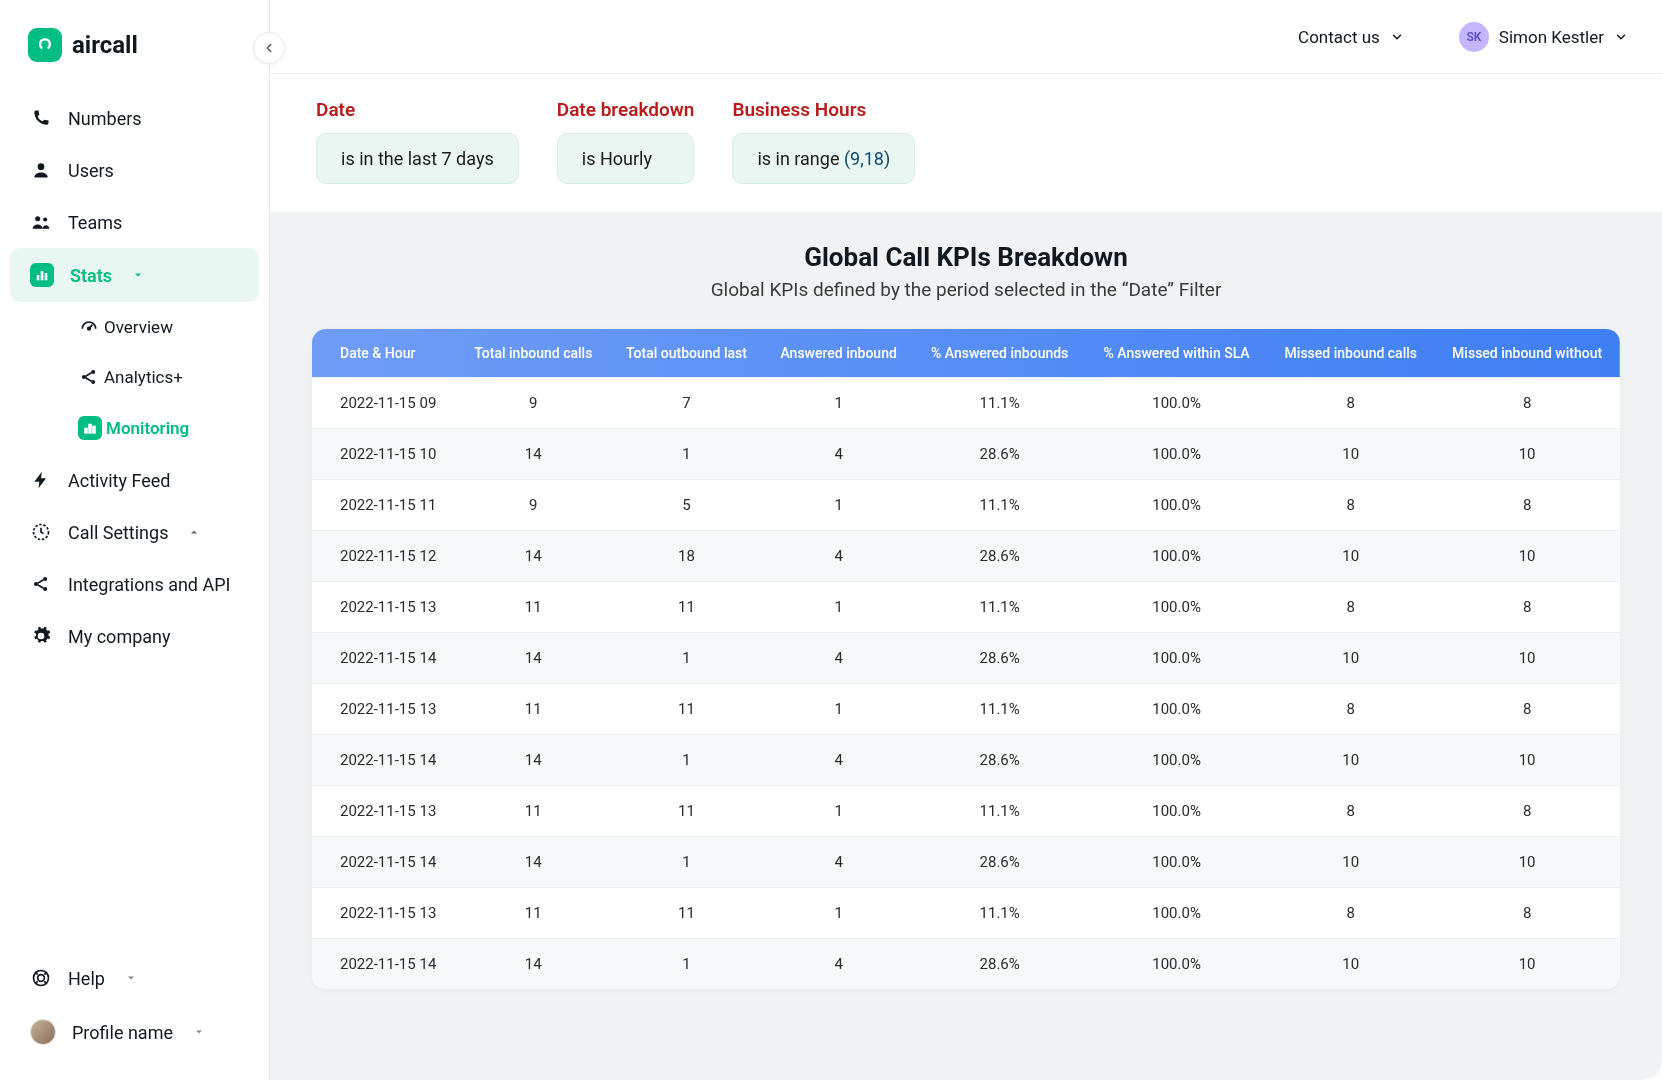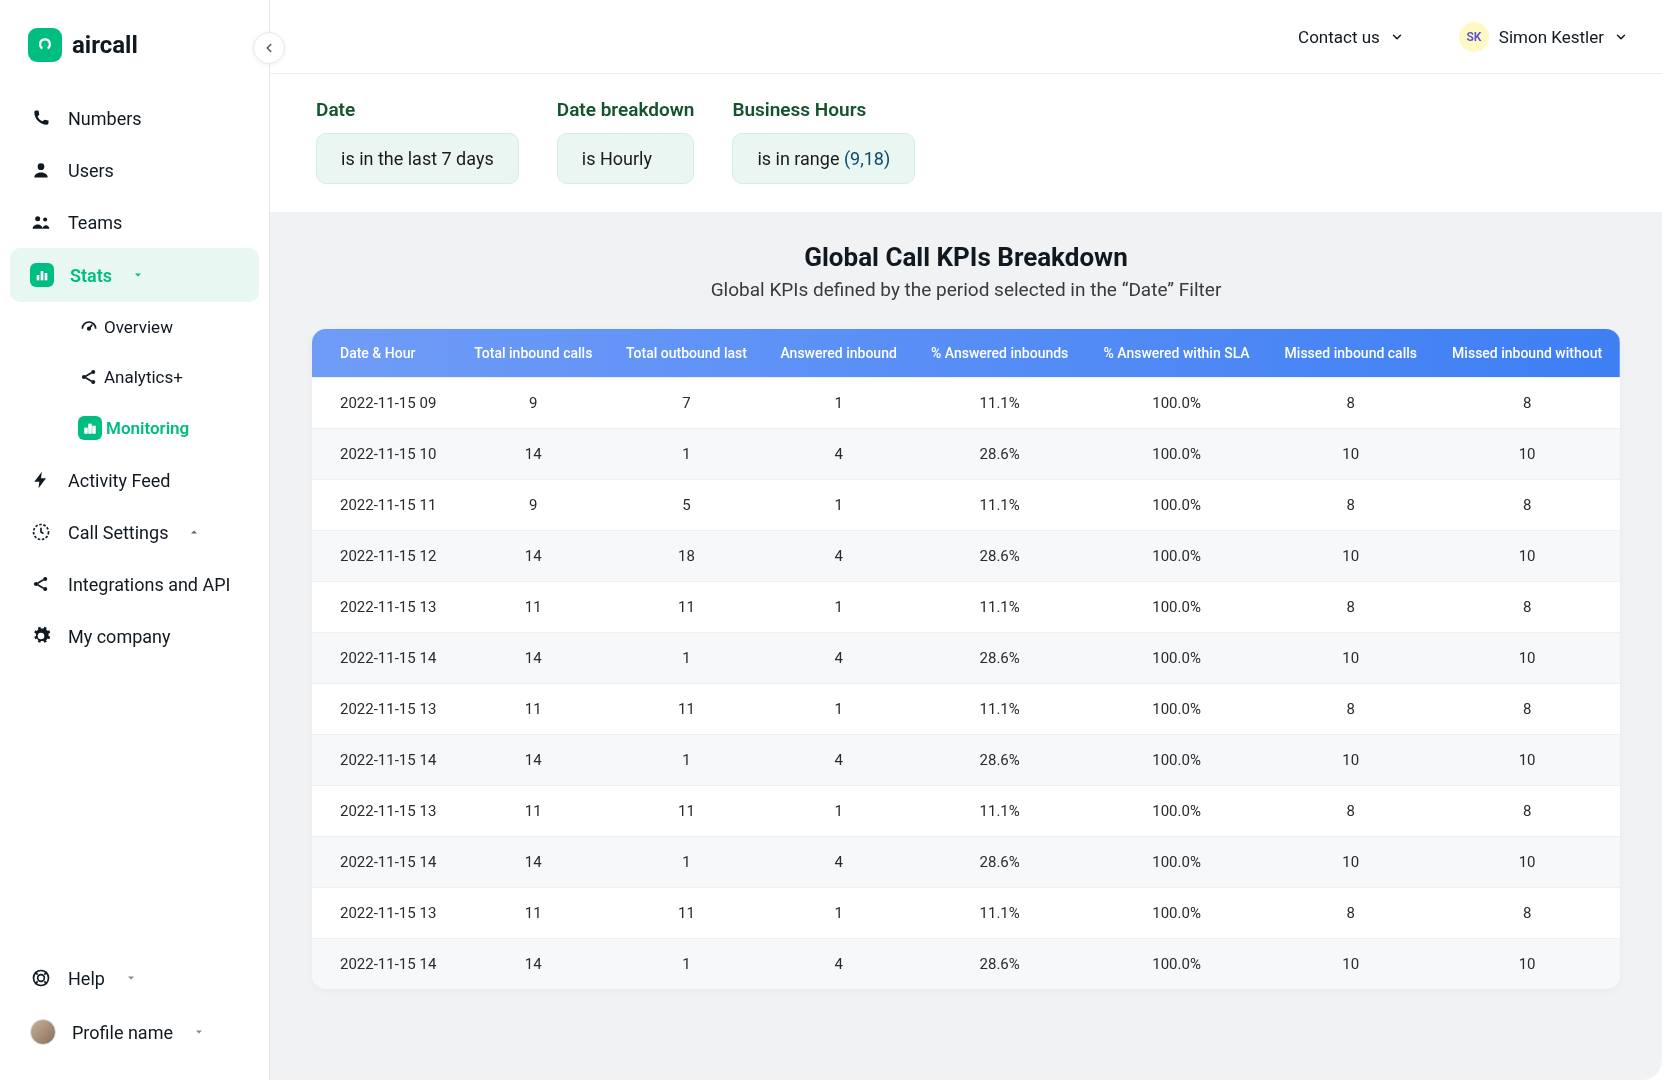--- a/index.html
+++ b/index.html
@@ -143,37 +143,37 @@
     display: flex;
     align-items: center;
     gap: 10px;
     font-size: 17px;
     color: #101820;
     cursor: pointer;
     margin-left: 25px;
   }
   .avatar-badge {
     width: 30px; height: 30px; border-radius: 50%;
-    background: #fef9c3;
+    background: #c4b5fd;
     color: #5B4BCE;
     font-size: 12px;
     font-weight: 600;
     display: flex;
     align-items: center;
     justify-content: center;
   }
   
   .filters {
     display: flex;
     gap: 38px;
     padding: 24px 46px 28px 46px;
     background: #fff;
   }
   .filter-block { display: flex; flex-direction: column; gap: 12px; }
-  .filter-label { font-size: 19px; font-weight: 600; color: #14532d; }
+  .filter-label { font-size: 19px; font-weight: 600; color: #b91c1c; }
   .filter-pill {
     background: #E9F6F2;
     border: 1px solid #D4EDE5;
     border-radius: 10px;
     padding: 14px 24px;
     font-size: 18px;
     color: #1a1a1a;
     cursor: pointer;
     display:inline-block;
     white-space:nowrap;

